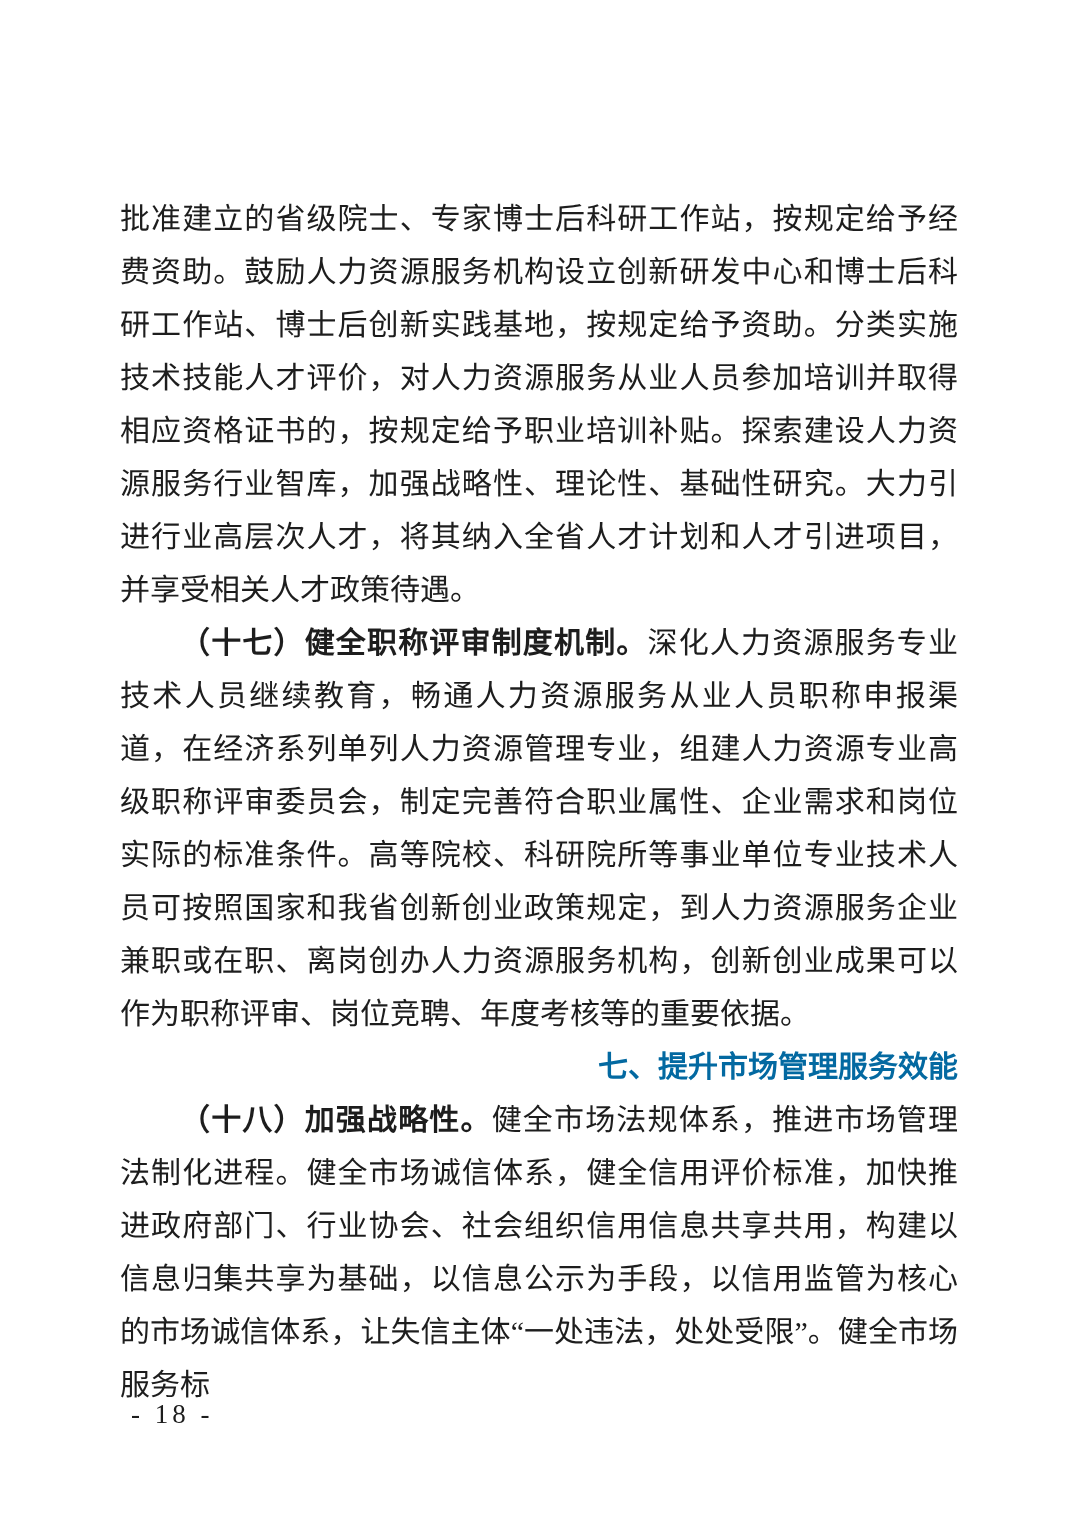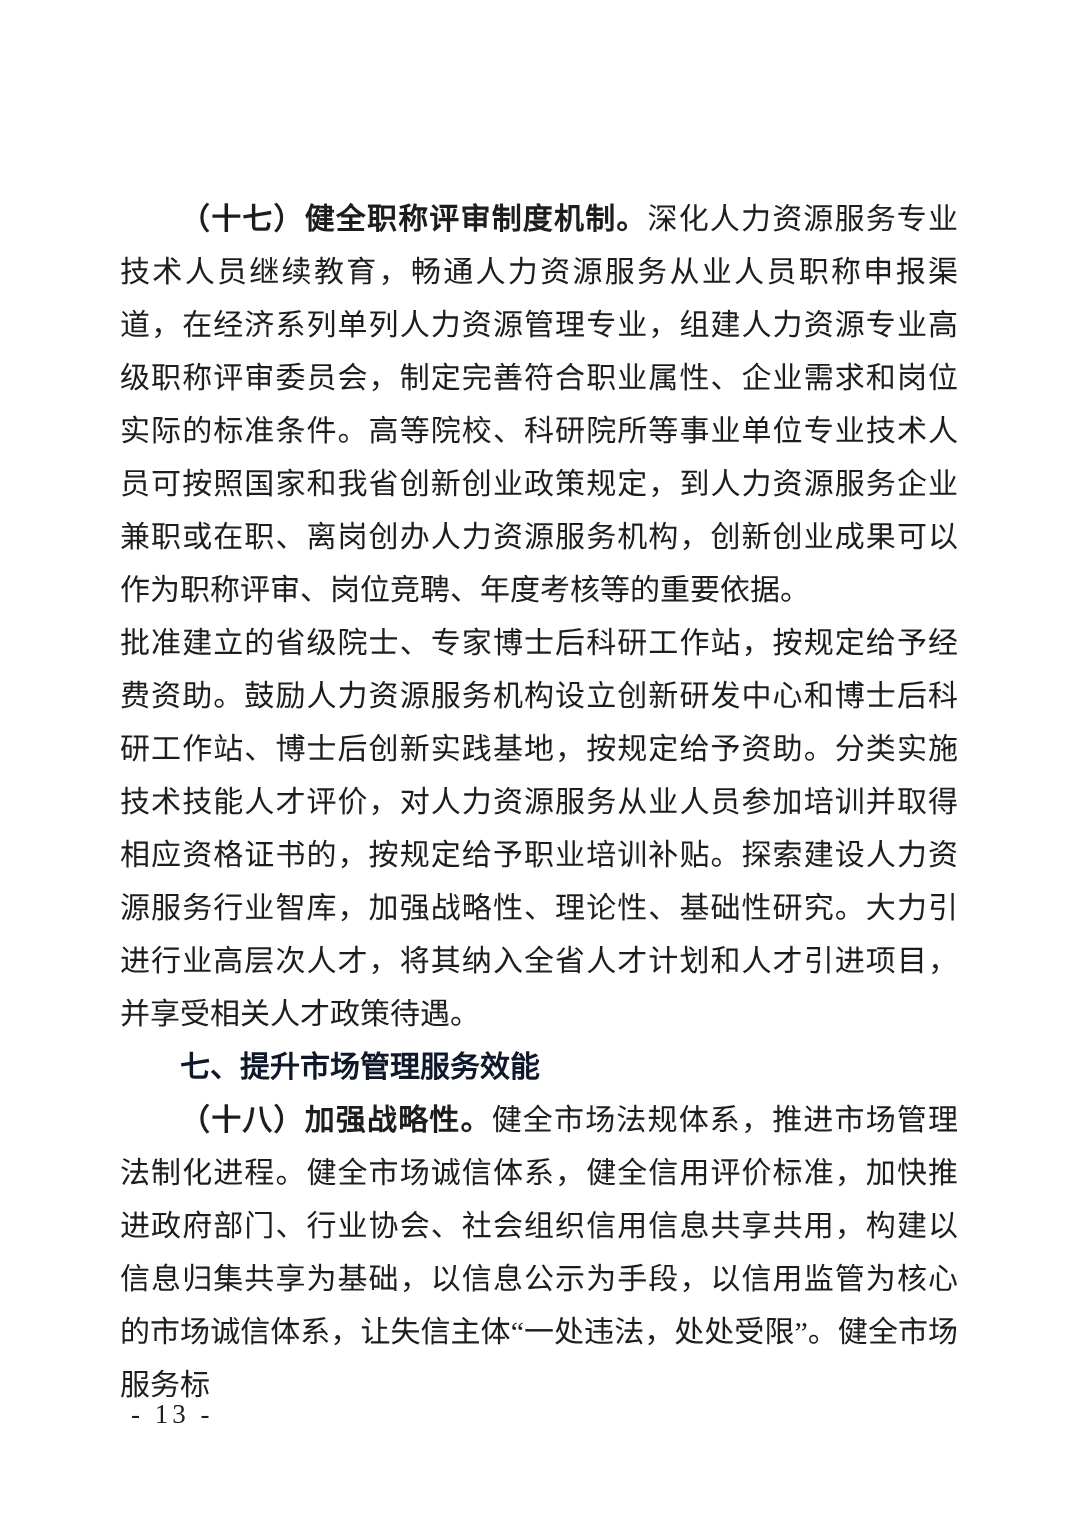--- a/index.html
+++ b/index.html
@@ -38,45 +38,45 @@
     font-weight: bold;
   }
   .section-heading {
     margin: 0;
     padding: 0;
     text-indent: 2em;
     font-family: "Liberation Sans", "DejaVu Sans", sans-serif;
     font-weight: bold;
     font-size: 30px;
     line-height: 53px;
-    color: #0f172a;
-    text-align: left;
+    color: #0369a1;
+    text-align: right;
   }
   .page-number {
     position: absolute;
     left: 131px;
     top: 1399px;
     font-family: "Liberation Serif", "DejaVu Serif", serif;
     font-size: 27px;
     letter-spacing: 4px;
     color: #1d1d1d;
   }
 </style>
 </head>
 <body>
 
 <div class="page">
 
   <div class="text-block">
 
+    <p class="para no-indent"><span>批准建立的省级院士、专家博士后科研工作站，按规定给予经费资助。鼓励人力资源服务机构设立创新研发中心和博士后科研工作站、博士后创新实践基地，按规定给予资助。分类实施技术技能人才评价，对人力资源服务从业人员参加培训并取得相应资格证书的，按规定给予职业培训补贴。探索建设人力资源服务行业智库，加强战略性、理论性、基础性研究。大力引进行业高层次人才，将其纳入全省人才计划和人才引进项目，并享受相关人才政策待遇。</span></p>
+
     <p class="para"><span class="para-lead">（十七）健全职称评审制度机制。</span><span>深化人力资源服务专业技术人员继续教育，畅通人力资源服务从业人员职称申报渠道，在经济系列单列人力资源管理专业，组建人力资源专业高级职称评审委员会，制定完善符合职业属性、企业需求和岗位实际的标准条件。高等院校、科研院所等事业单位专业技术人员可按照国家和我省创新创业政策规定，到人力资源服务企业兼职或在职、离岗创办人力资源服务机构，创新创业成果可以作为职称评审、岗位竞聘、年度考核等的重要依据。</span></p>
-
-    <p class="para no-indent"><span>批准建立的省级院士、专家博士后科研工作站，按规定给予经费资助。鼓励人力资源服务机构设立创新研发中心和博士后科研工作站、博士后创新实践基地，按规定给予资助。分类实施技术技能人才评价，对人力资源服务从业人员参加培训并取得相应资格证书的，按规定给予职业培训补贴。探索建设人力资源服务行业智库，加强战略性、理论性、基础性研究。大力引进行业高层次人才，将其纳入全省人才计划和人才引进项目，并享受相关人才政策待遇。</span></p>
 
     <h2 class="section-heading">七、提升市场管理服务效能</h2>
 
     <p class="para"><span class="para-lead">（十八）加强战略性。</span><span>健全市场法规体系，推进市场管理法制化进程。健全市场诚信体系，健全信用评价标准，加快推进政府部门、行业协会、社会组织信用信息共享共用，构建以信息归集共享为基础，以信息公示为手段，以信用监管为核心的市场诚信体系，让失信主体“一处违法，处处受限”。健全市场服务标</span></p>
 
   </div>
 
-  <div class="page-number">- 13 -</div>
+  <div class="page-number">- 18 -</div>
 
 </div>
 
 </body></html>

